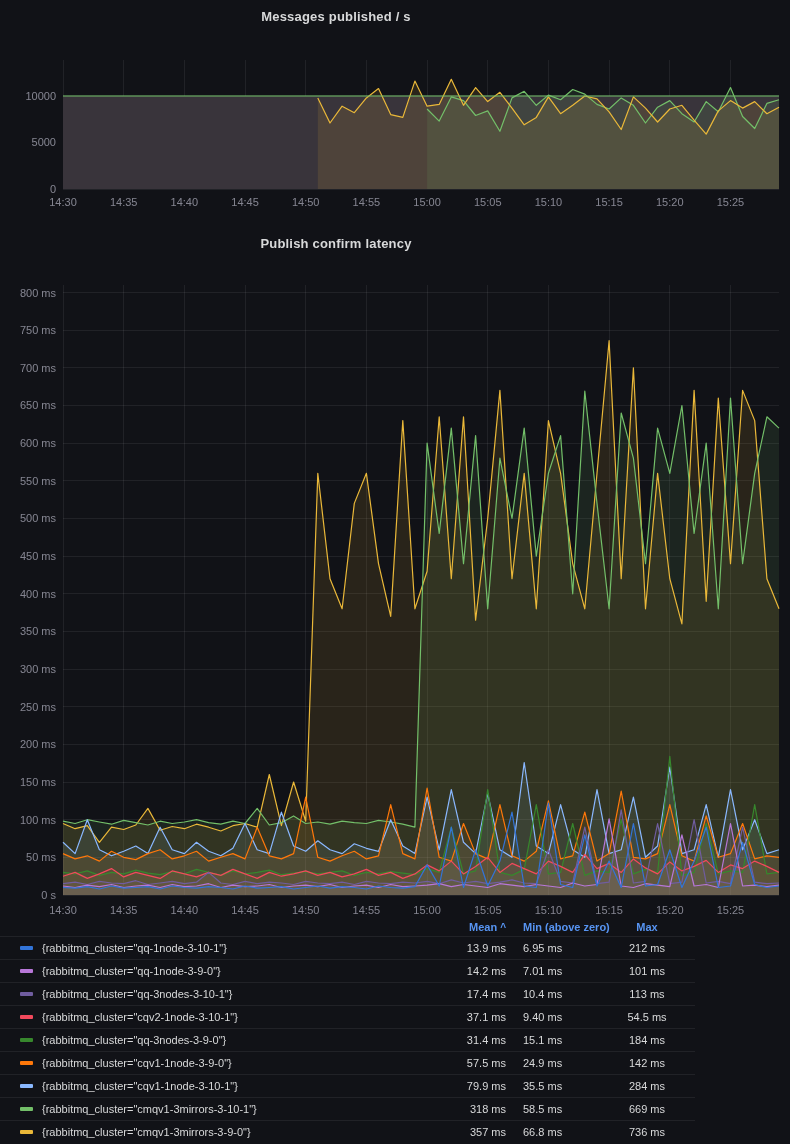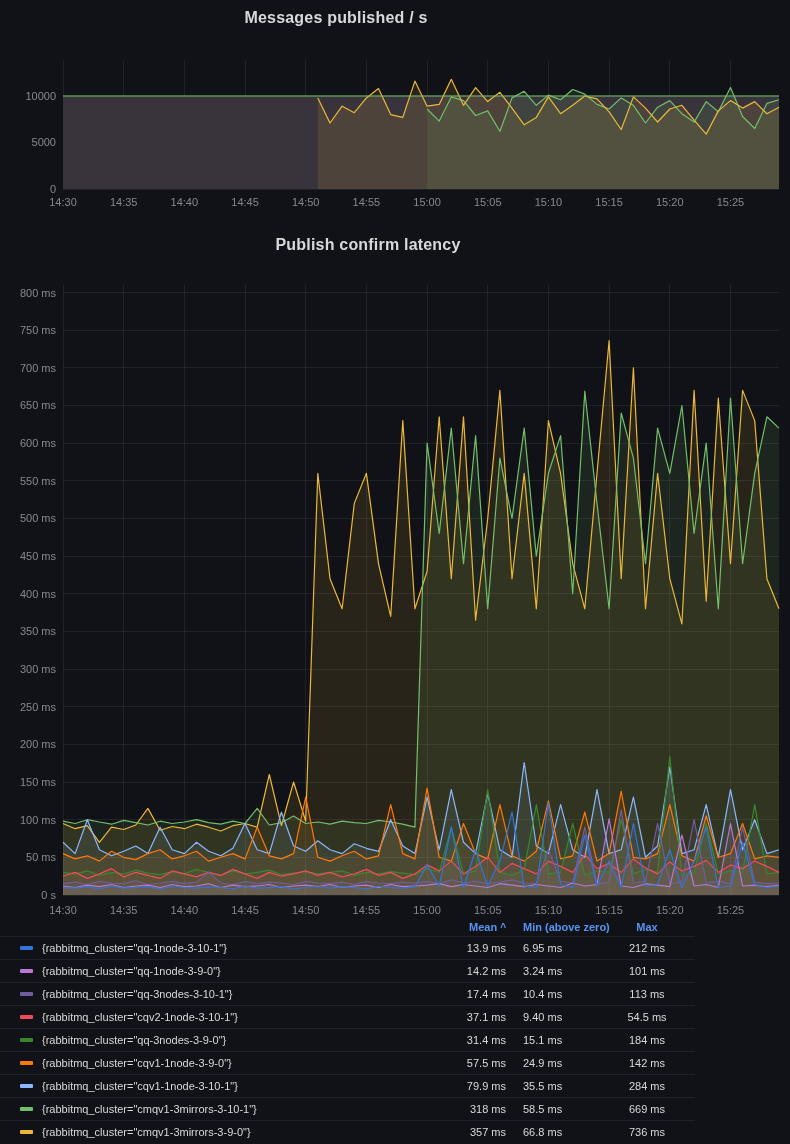--- a/index.html
+++ b/index.html
@@ -8,25 +8,25 @@
     width: 790px; height: 1144px;
     background: #111217;
     font-family: "Liberation Sans", sans-serif;
     position: relative;
     overflow: hidden;
     color: #D8D9DA;
   }
   .panel-title {
     position: absolute; left: 0; width: 672px;
     text-align: center;
-    font-size: 16px; font-weight: 700; letter-spacing: 0.2px;
+    font-size: 13px; font-weight: 700; letter-spacing: 0.2px;
     color: #D8D9DA;
   }
   #panel1-title { top: 9px; }
-  #panel2-title { top: 236px; margin-left: 32px; }
+  #panel2-title { top: 236px; }
   svg.chart { position: absolute; left: 0; display: block; }
   #chart1 { top: 0; }
   #chart2 { top: 230px; }
   .grid-line { stroke: rgba(255,255,255,0.07); stroke-width: 1; shape-rendering: crispEdges; }
   .tick-label { fill: rgba(204,204,220,0.62); font-size: 11px; font-family: "Liberation Sans", sans-serif; }
 
   .legend { position: absolute; top: 918px; left: 0; width: 695px; }
   .legend-grid {
     display: grid;
     grid-template-columns: 1fr 90px 100px 48px;
@@ -191,21 +191,21 @@
     <div class="cell-mean stat">13.9 ms</div>
     <div class="cell-min stat">6.95 ms</div>
     <div class="cell-max stat">212 ms</div>
   </div>
   <div class="legend-grid legend-row">
     <div class="series-cell">
         <span class="swatch" style="background: rgb(184, 119, 217);"></span>
         <span>{rabbitmq_cluster="qq-1node-3-9-0"}</span>
       </div>
     <div class="cell-mean stat">14.2 ms</div>
-    <div class="cell-min stat">3.24 ms</div>
+    <div class="cell-min stat">7.01 ms</div>
     <div class="cell-max stat">101 ms</div>
   </div>
   <div class="legend-grid legend-row">
     <div class="series-cell">
         <span class="swatch" style="background: rgb(112, 93, 160);"></span>
         <span>{rabbitmq_cluster="qq-3nodes-3-10-1"}</span>
       </div>
     <div class="cell-mean stat">17.4 ms</div>
     <div class="cell-min stat">10.4 ms</div>
     <div class="cell-max stat">113 ms</div>

